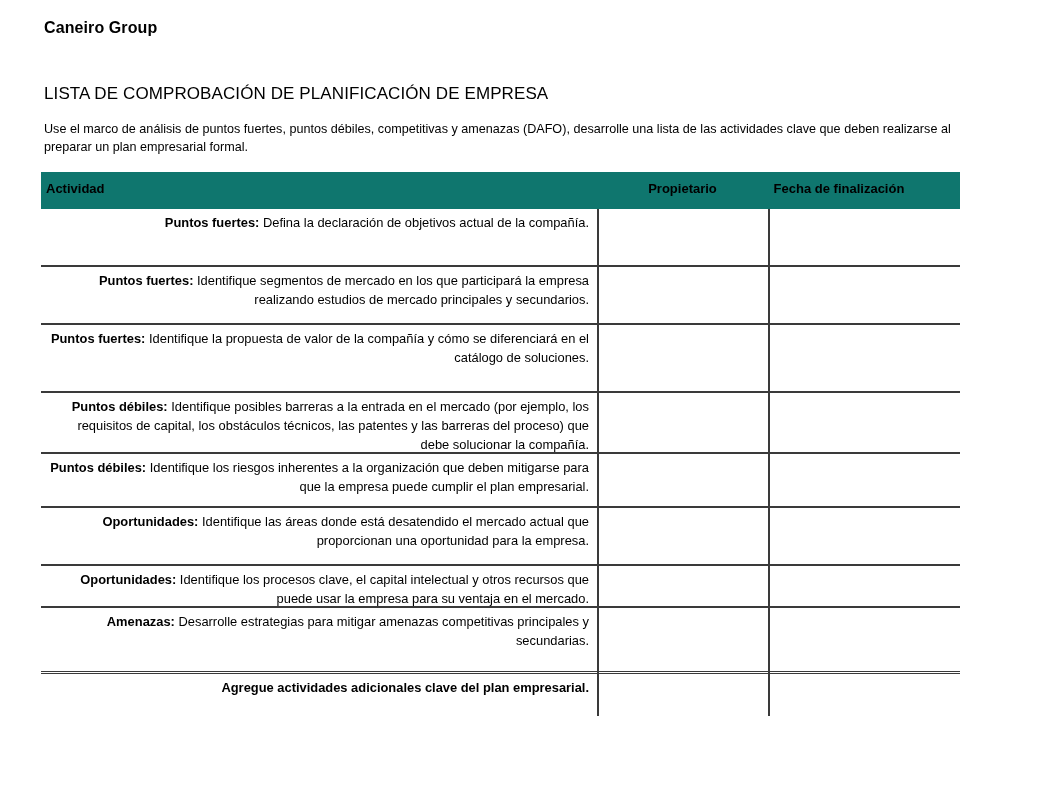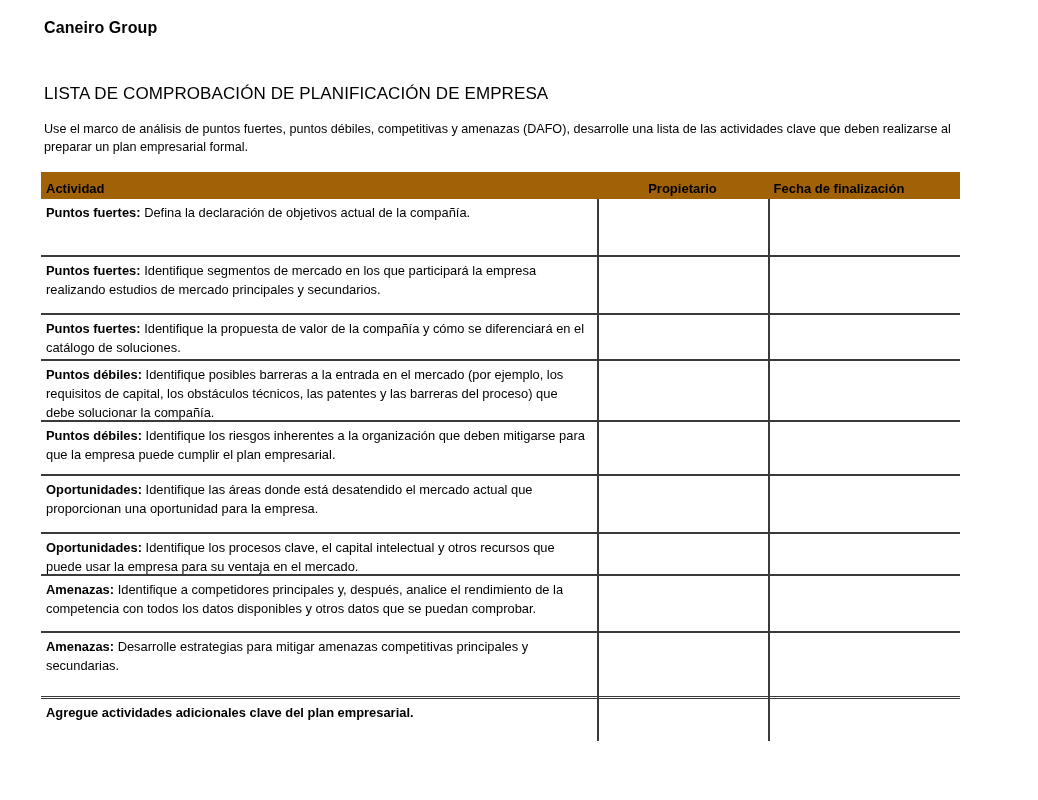--- a/index.html
+++ b/index.html
@@ -59,22 +59,22 @@
   
   .checklist {
     position: absolute;
     left: 41px;
     top: 172px;
     width: 919px;
   }
 
   .table-head {
     position: relative;
-    background: #a16207;
-    height: 27px;
+    background: #0f766e;
+    height: 37px;
   }
   .th {
     position: absolute;
     top: 8px;
     font-size: 13px;
     font-weight: bold;
     line-height: 17px;
     white-space: nowrap;
   }
   .th-activity { left: 5px; }
@@ -82,20 +82,21 @@
   .th-date     { left: 702px; width: 192px; text-align: center; }
 
   .table-body {
     position: relative;
   }
 
   .row {
     position: relative;
     box-sizing: border-box;
     border-bottom: 2px solid #3a3a3a;
+    text-align: right;
   }
   .row.last-head {
     border-bottom: 3.5px double #3a3a3a;
   }
   .row.no-rule {
     border-bottom: none;
   }
 
   .cell-activity {
     box-sizing: border-box;
@@ -144,21 +145,21 @@
     <div class="row" style="height: 58px;">
           <div class="cell-activity"><b>Puntos fuertes:</b><span> Defina la declaración de objetivos actual de la compañía.</span></div>
           <div class="cell-empty"></div>
           <div class="cell-empty"></div>
         </div>
         <div class="row" style="height: 58px;">
           <div class="cell-activity"><b>Puntos fuertes:</b><span> Identifique segmentos de mercado en los que participará la empresa realizando estudios de mercado principales y secundarios.</span></div>
           <div class="cell-empty"></div>
           <div class="cell-empty"></div>
         </div>
-        <div class="row" style="height: 46px;">
+        <div class="row" style="height: 68px;">
           <div class="cell-activity"><b>Puntos fuertes:</b><span> Identifique la propuesta de valor de la compañía y cómo se diferenciará en el catálogo de soluciones.</span></div>
           <div class="cell-empty"></div>
           <div class="cell-empty"></div>
         </div>
         <div class="row" style="height: 61px;">
           <div class="cell-activity"><b>Puntos débiles:</b><span> Identifique posibles barreras a la entrada en el mercado (por ejemplo, los requisitos de capital, los obstáculos técnicos, las patentes y las barreras del proceso) que debe solucionar la compañía.</span></div>
           <div class="cell-empty"></div>
           <div class="cell-empty"></div>
         </div>
         <div class="row" style="height: 54px;">
@@ -169,25 +170,20 @@
         <div class="row" style="height: 58px;">
           <div class="cell-activity"><b>Oportunidades:</b><span> Identifique las áreas donde está desatendido el mercado actual que proporcionan una oportunidad para la empresa.</span></div>
           <div class="cell-empty"></div>
           <div class="cell-empty"></div>
         </div>
         <div class="row" style="height: 42px;">
           <div class="cell-activity"><b>Oportunidades:</b><span> Identifique los procesos clave, el capital intelectual y otros recursos que puede usar la empresa para su ventaja en el mercado.</span></div>
           <div class="cell-empty"></div>
           <div class="cell-empty"></div>
         </div>
-        <div class="row" style="height: 57px;">
-          <div class="cell-activity"><b>Amenazas:</b><span> Identifique a competidores principales y, después, analice el rendimiento de la competencia con todos los datos disponibles y otros datos que se puedan comprobar.</span></div>
-          <div class="cell-empty"></div>
-          <div class="cell-empty"></div>
-        </div>
         <div class="row last-head" style="height: 66px;">
           <div class="cell-activity"><b>Amenazas:</b><span> Desarrolle estrategias para mitigar amenazas competitivas principales y secundarias.</span></div>
           <div class="cell-empty"></div>
           <div class="cell-empty"></div>
         </div>
         <div class="row no-rule" style="height: 42px;">
           <div class="cell-activity"><b>Agregue actividades adicionales clave del plan empresarial.</b></div>
           <div class="cell-empty"></div>
           <div class="cell-empty"></div>
         </div>

